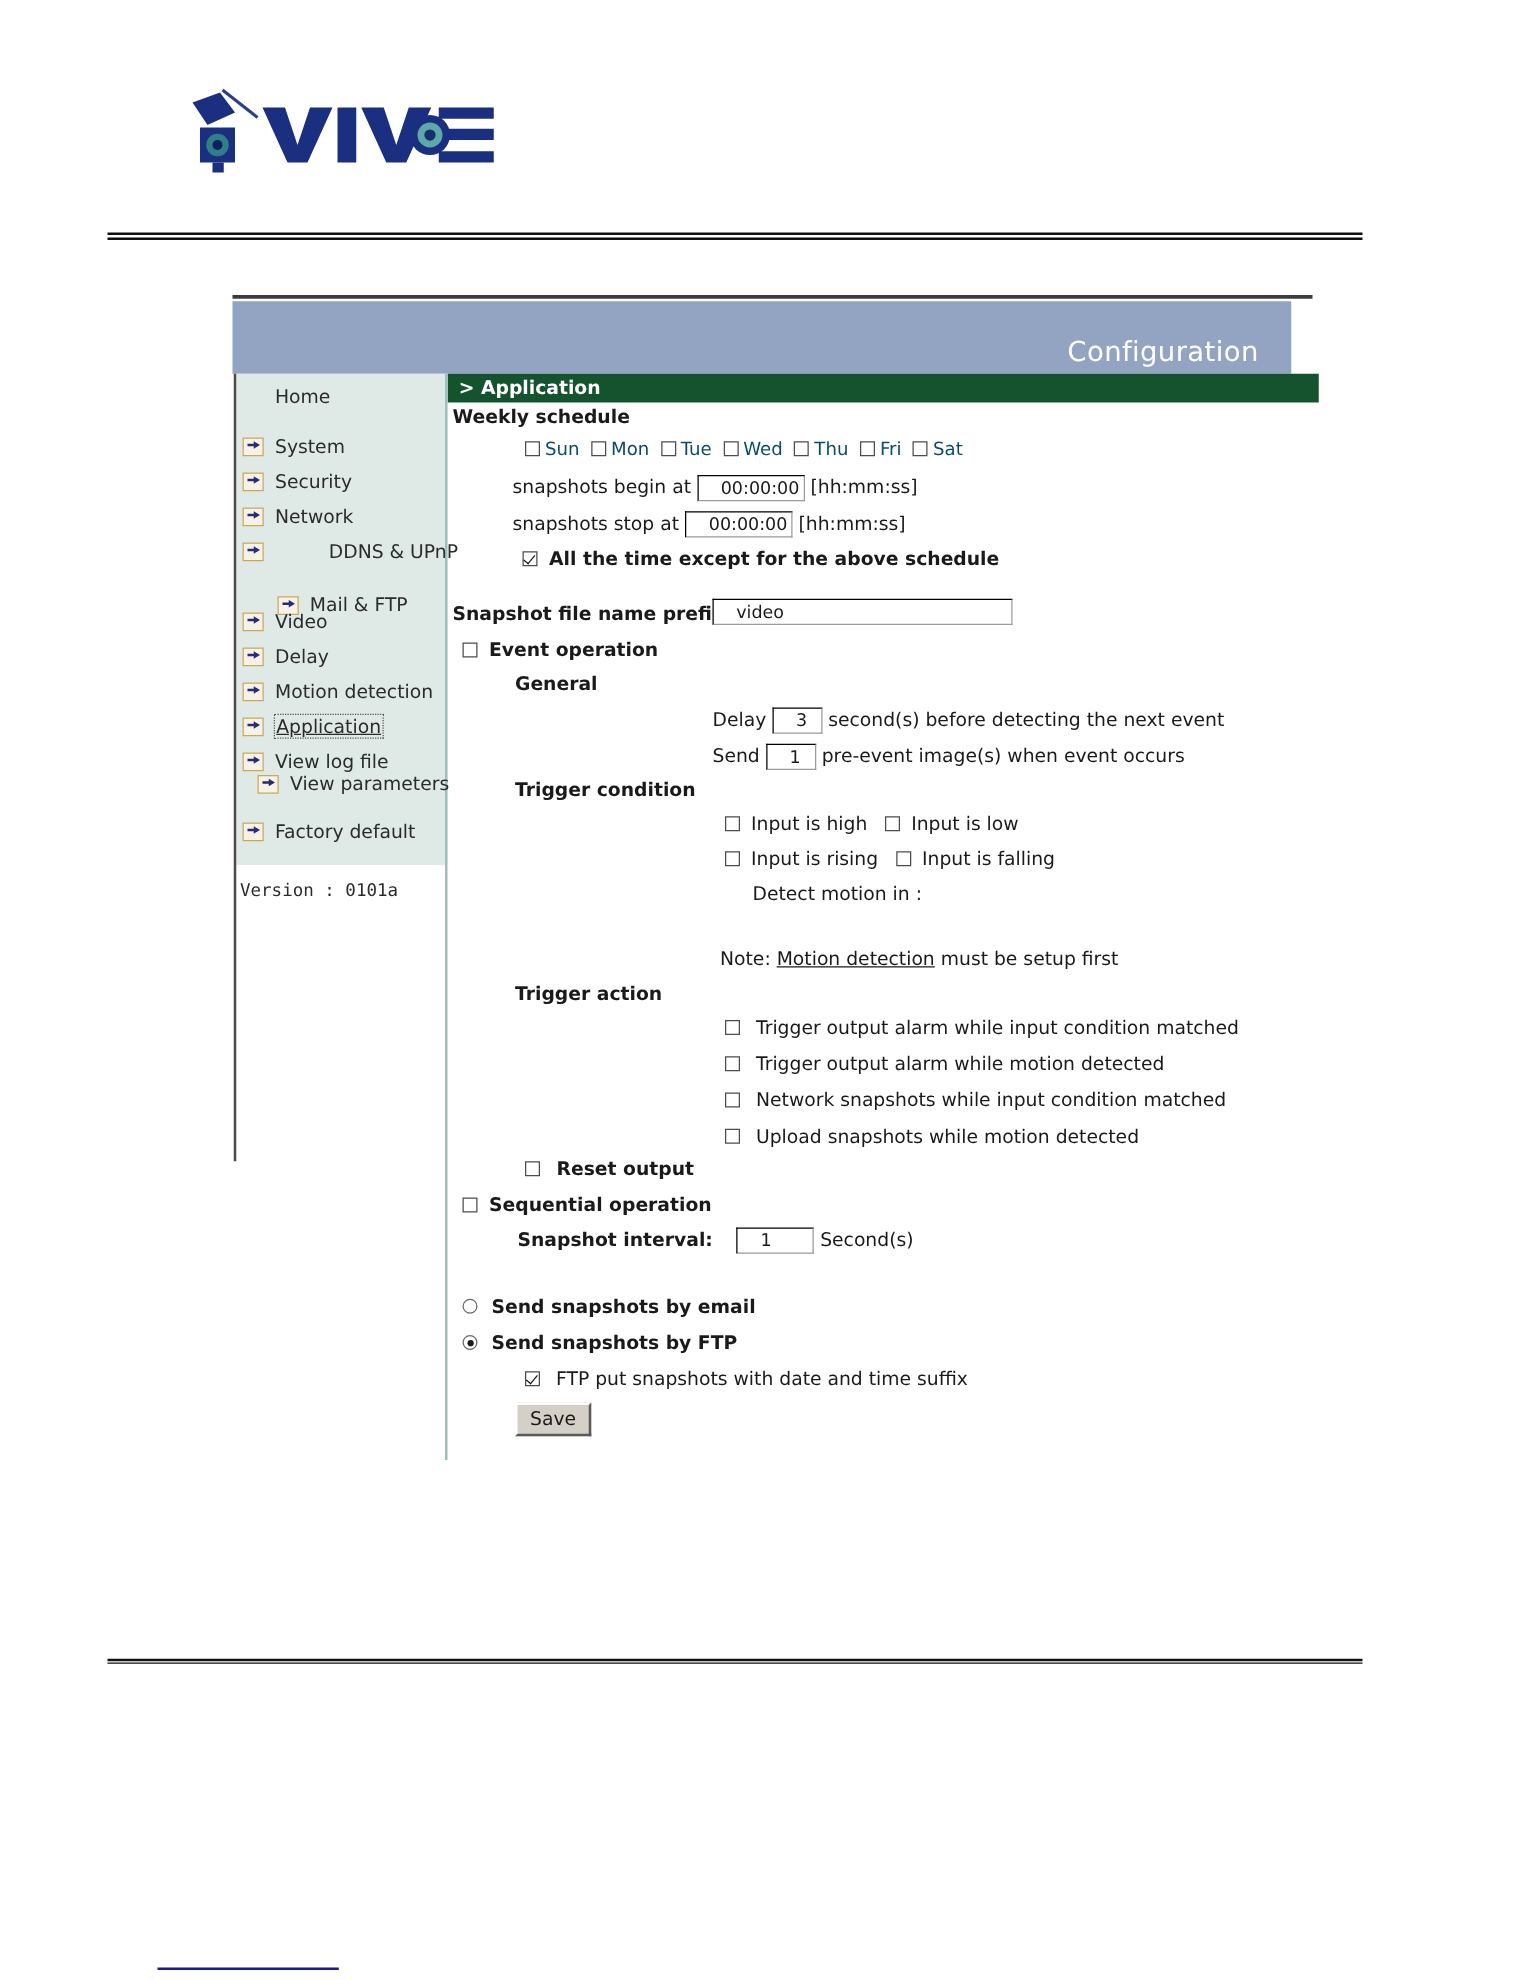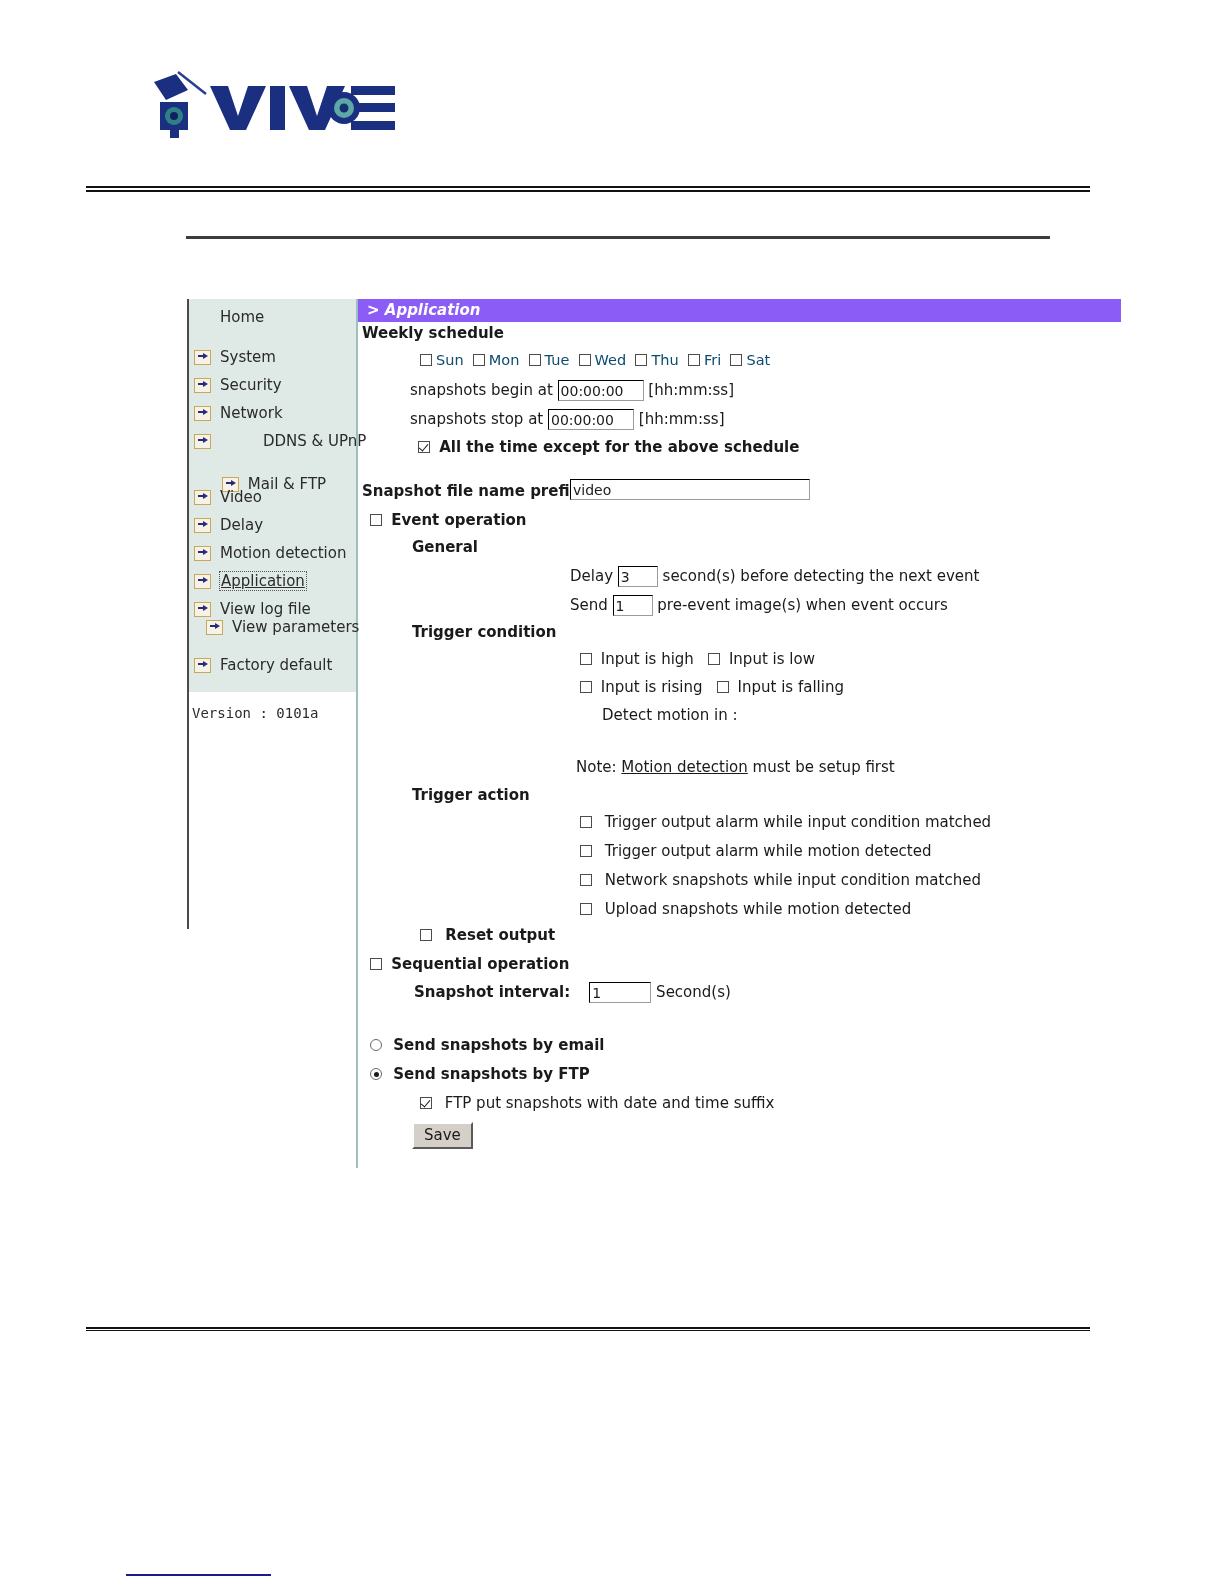--- a/index.html
+++ b/index.html
@@ -90,24 +90,23 @@
     color: #ffffff;
     font-size: 22px;
     letter-spacing: 0.3px;
     font-family: "DejaVu Sans", sans-serif;
   }
 
   .crumbbar {
     position: absolute;
     left: 172px;
     top: 63px;
-    width: 763px;
+    width: 697px;
     height: 23px;
-    background: #8b5cf6;
-    font-style: italic;
+    background: #14532d;
   }
   .crumbbar-text {
     position: absolute;
     left: 9px;
     top: 2px;
     color: #ffffff;
     font-size: 15px;
     font-weight: bold;
     font-family: "DejaVu Sans", sans-serif;
   }
@@ -268,21 +267,21 @@
   .txtin {
     display: inline-block;
     box-sizing: border-box;
     border: 1px solid #000000;
     border-right-color: #9b9b9b;
     border-bottom-color: #9b9b9b;
     background: #ffffff;
     font-family: "DejaVu Sans", sans-serif;
     font-size: 14px;
     color: #1a1a1a;
-    padding: 1px 2px;
+    padding: 1px 18px;
     height: 21px;
     line-height: 18px;
     vertical-align: middle;
   }
 
   .btn {
     display: inline-block;
     box-sizing: border-box;
     background: #d4d0c8;
     border-top: 2px solid #ffffff;
@@ -326,20 +325,23 @@
 </div>
 
 <div class="hdr-rule"></div>
 <div class="ftr-rule"></div>
 <div class="footnote-rule"></div>
 
 <div class="panel">
 
   <div class="panel-topline"></div>
 
+  <div class="titlebar">
+    <span class="titlebar-text">Configuration</span>
+  </div>
 
   <div class="crumbbar">
     <span class="crumbbar-text">&gt; Application</span>
   </div>
 
   <div class="sidebar"></div>
   <div class="sidebar-leftline"></div>
   <div class="sidebar-rightline"></div>
 
   <div class="nav-item" style="top:62px;align-items:flex-end;">

